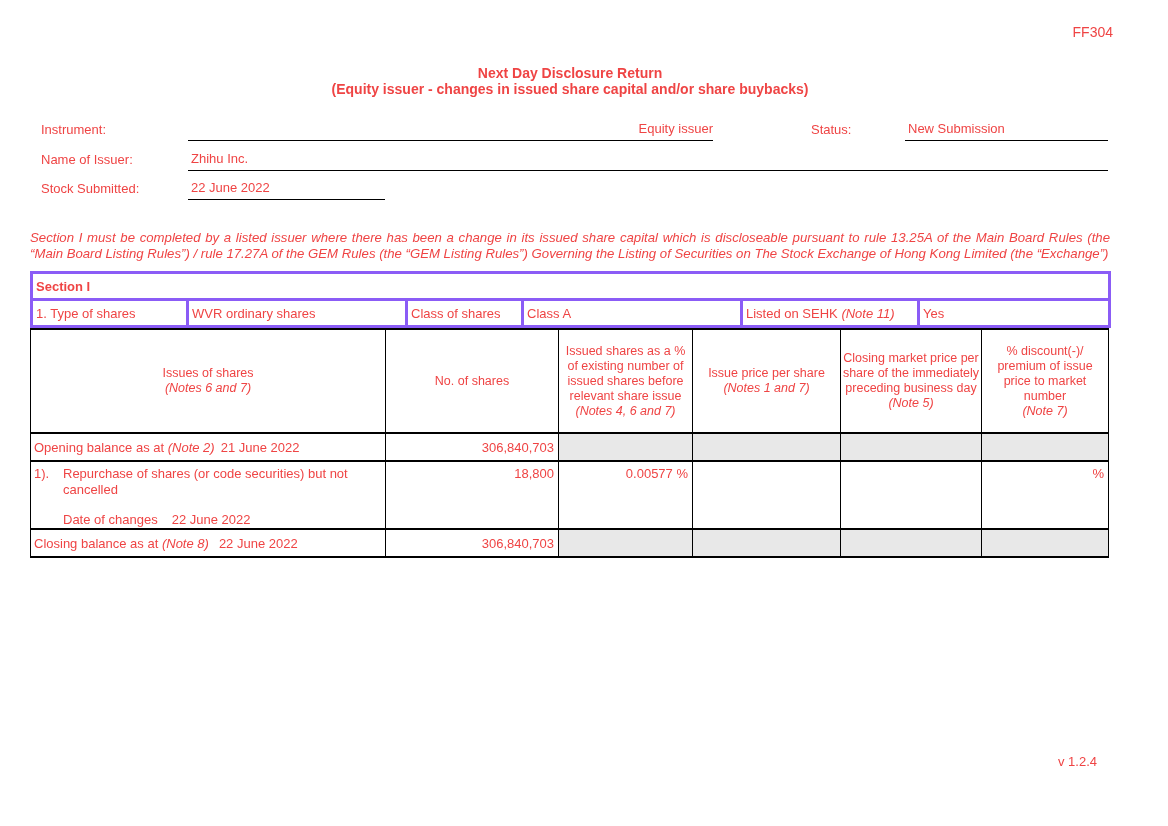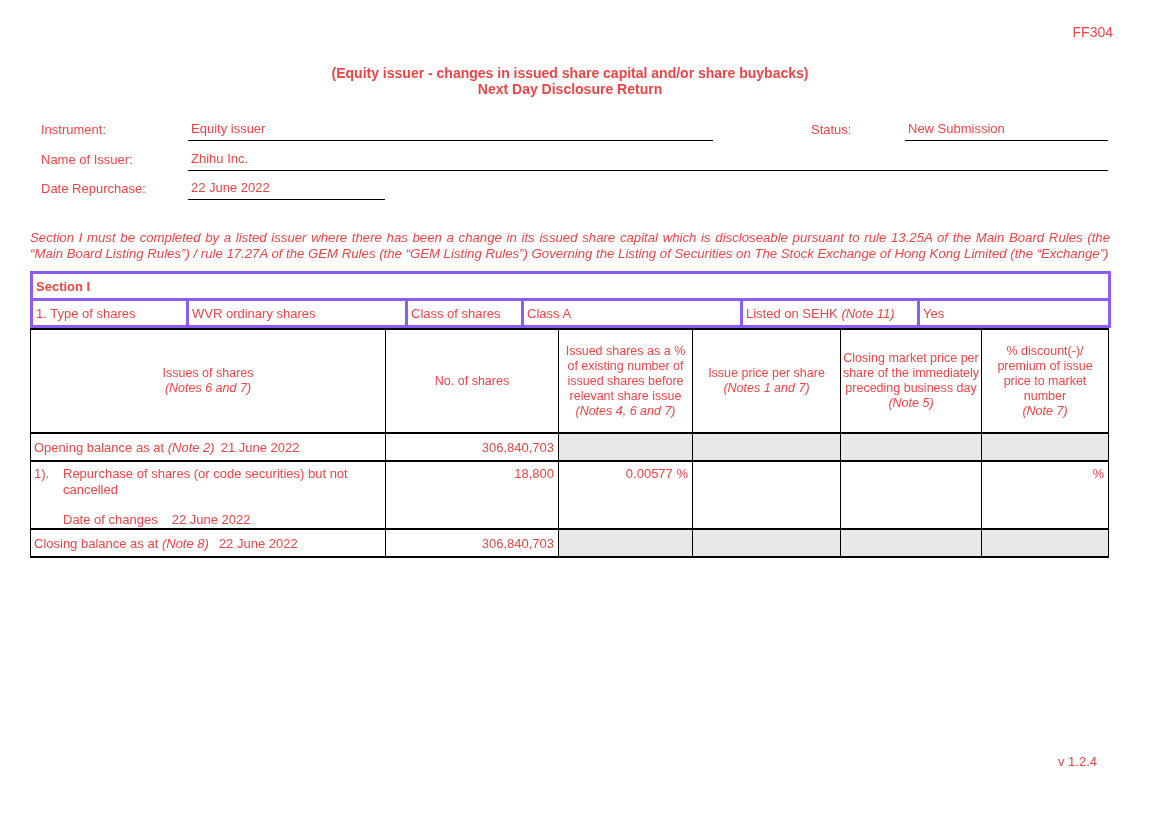--- a/index.html
+++ b/index.html
@@ -86,33 +86,33 @@
   .footer-version{top:754px;right:71px;font-size:13px;}
 </style>
 </head>
 <body>
 
 <div class="page">
 
   <div class="abs form-code">FF304</div>
 
   <div class="abs title-block">
+    <div>Next Day Disclosure Return</div>
     <div>(Equity issuer - changes in issued share capital and/or share buybacks)</div>
-    <div>Next Day Disclosure Return</div>
   </div>
 
   <div class="abs field-label" style="left:41px;top:122px;">Instrument:</div>
-  <div class="abs field-value" style="left:188px;top:121px;width:525px;">Equity issuer</div>
+  <div class="abs field-value" style="left:188px;top:121px;width:525px;text-align:right;">Equity issuer</div>
   <div class="abs field-label" style="left:811px;top:122px;">Status:</div>
   <div class="abs field-value" style="left:905px;top:121px;width:203px;">New Submission</div>
 
   <div class="abs field-label" style="left:41px;top:152px;">Name of Issuer:</div>
   <div class="abs field-value" style="left:188px;top:151px;width:920px;">Zhihu Inc.</div>
 
-  <div class="abs field-label" style="left:41px;top:181px;">Date Repurchase:</div>
+  <div class="abs field-label" style="left:41px;top:181px;">Stock Submitted:</div>
   <div class="abs field-value" style="left:188px;top:180px;width:197px;">22 June 2022</div>
 
   <div class="abs intro">Section I must be completed by a listed issuer where there has been a change in its issued share capital which is discloseable pursuant to rule 13.25A of the Main Board Rules (the “Main Board Listing Rules”) / rule 17.27A of the GEM Rules (the “GEM Listing Rules”) Governing the Listing of Securities on The Stock Exchange of Hong Kong Limited (the “Exchange”)</div>
 
   <div class="abs tables">
 
     <table class="sec1">
       <colgroup>
         <col style="width:156px">
           <col style="width:219px">

